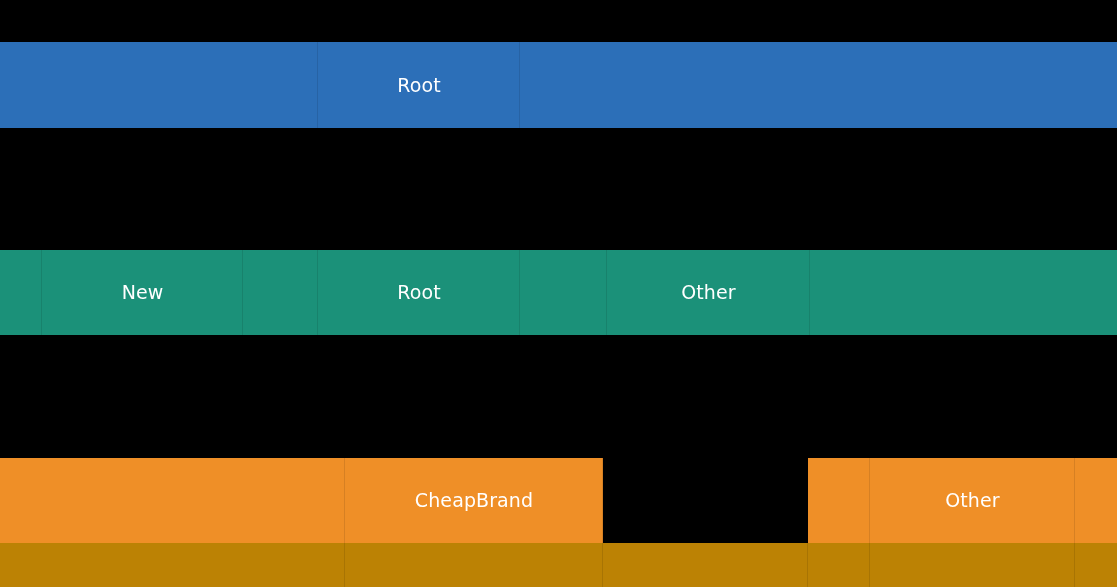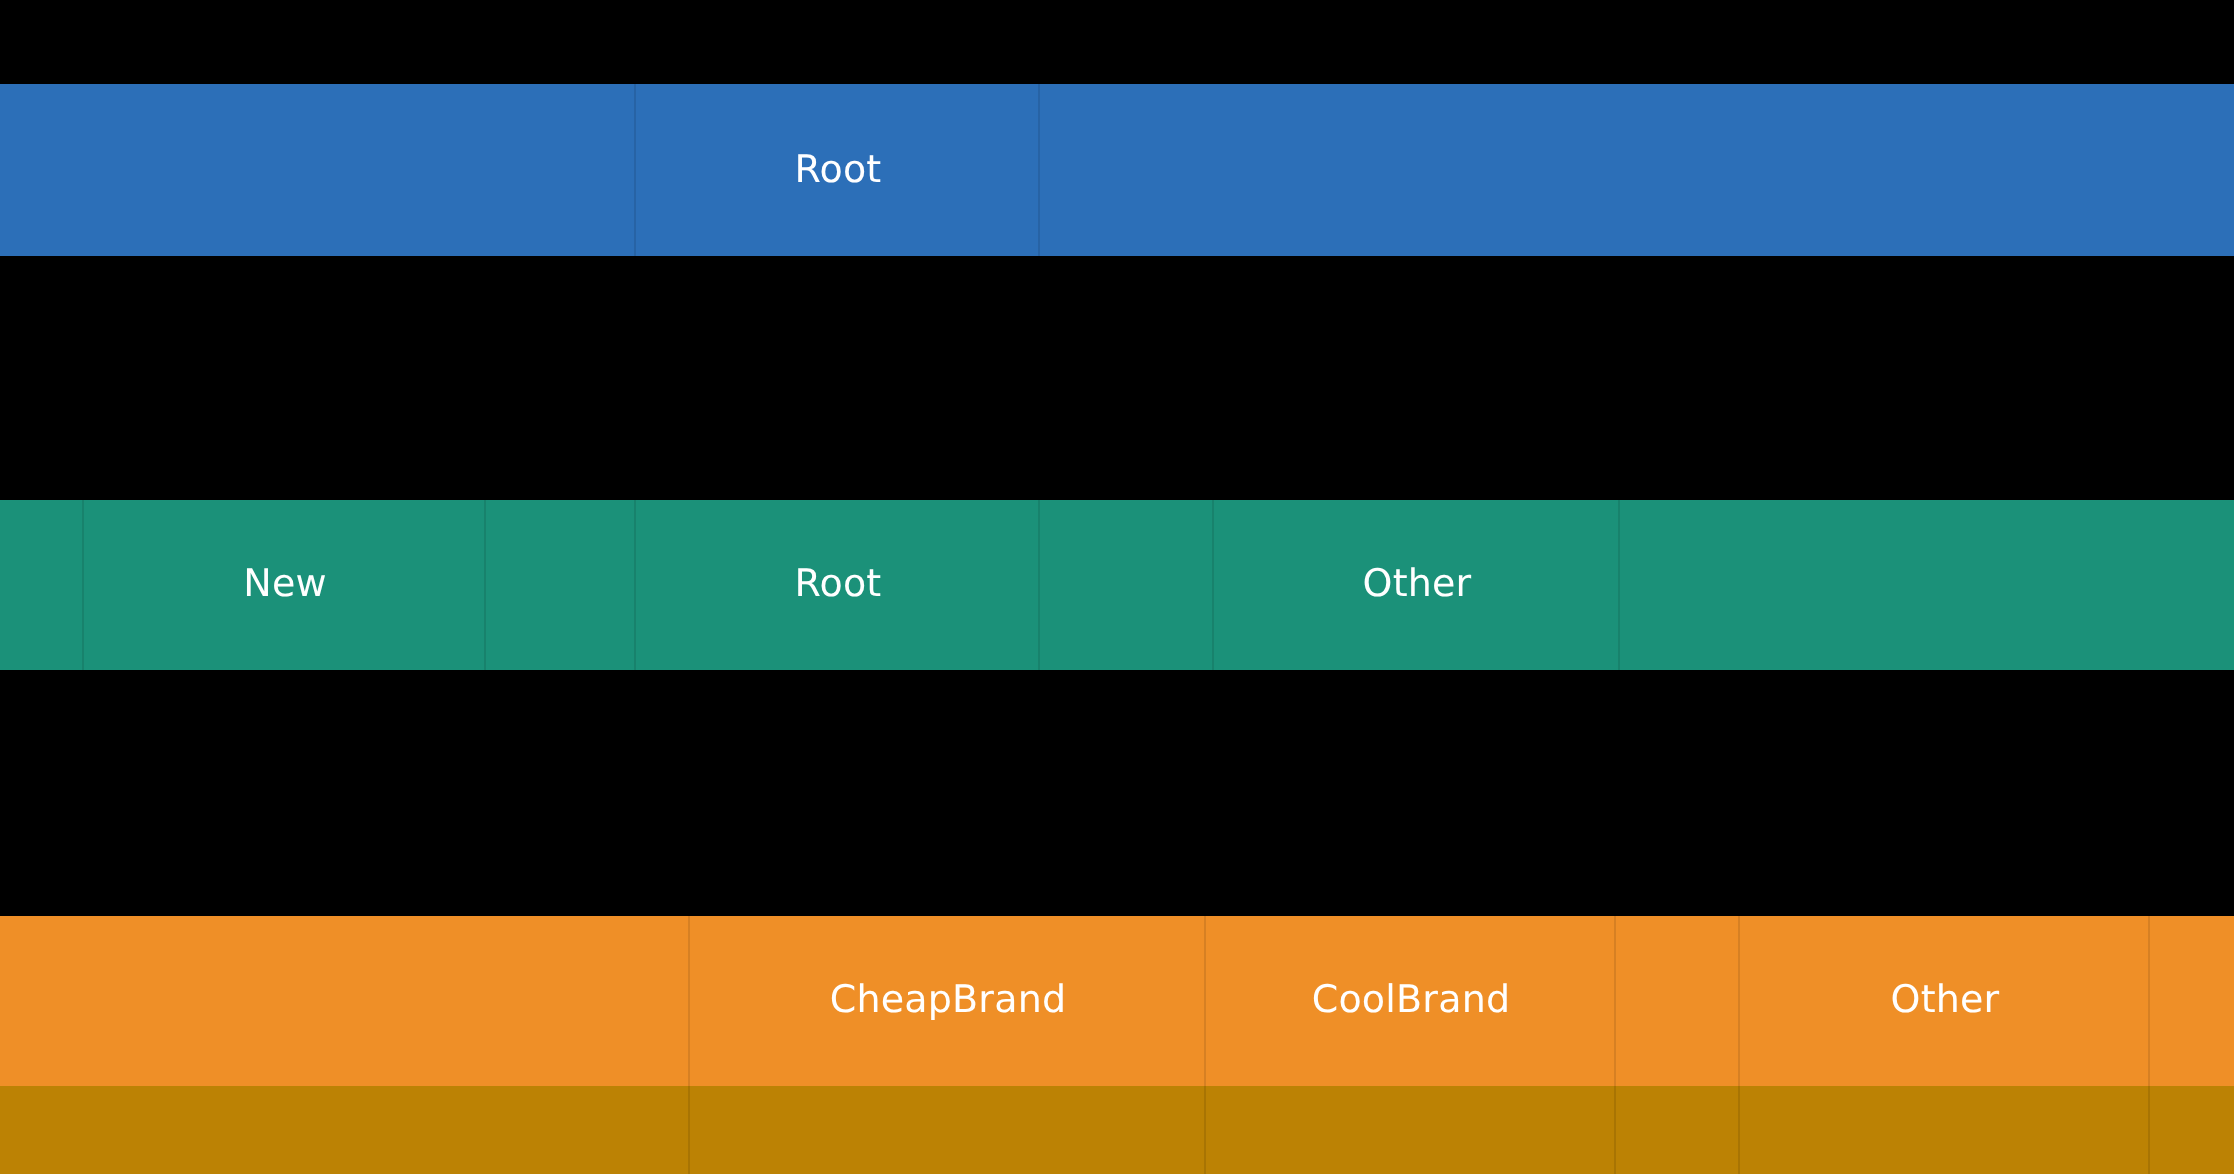--- a/index.html
+++ b/index.html
@@ -83,23 +83,20 @@
       <div class="node" style="left: 607px; width: 203px; background: rgb(27, 145, 121);">
         <span class="node-label">Other</span>
       </div>
       <div class="node no-seam" style="left: 810px; width: 307px; background: rgb(27, 145, 121);"></div>
     </div>
     <div class="level-band" style="top: 458px; height: 85px;">
       <div class="node" style="left: 0px; width: 345px; background: rgb(239, 143, 39);"></div>
       <div class="node" style="left: 345px; width: 258px; background: rgb(239, 143, 39);">
         <span class="node-label">CheapBrand</span>
       </div>
-      <div class="node" style="left: 603px; width: 205px; background: rgb(239, 143, 39);">
-        <span class="node-label">CoolBrand</span>
-      </div>
       <div class="node" style="left: 808px; width: 62px; background: rgb(239, 143, 39);"></div>
       <div class="node" style="left: 870px; width: 205px; background: rgb(239, 143, 39);">
         <span class="node-label">Other</span>
       </div>
       <div class="node no-seam" style="left: 1075px; width: 42px; background: rgb(239, 143, 39);"></div>
     </div>
     <div class="level-band" style="top: 543px; height: 44px;">
       <div class="node" style="left: 0px; width: 345px; background: rgb(188, 130, 4);"></div>
       <div class="node" style="left: 345px; width: 258px; background: rgb(188, 130, 4);"></div>
       <div class="node" style="left: 603px; width: 205px; background: rgb(188, 130, 4);"></div>

